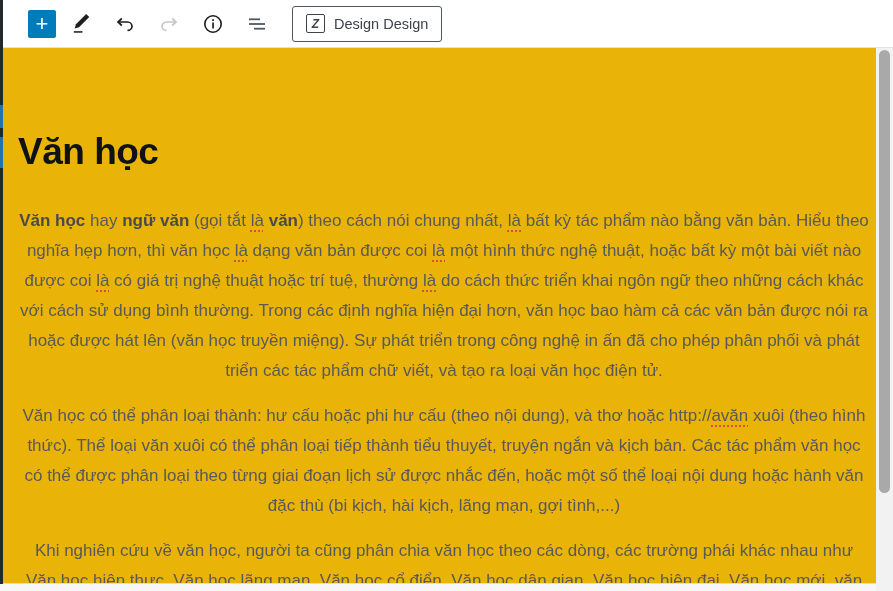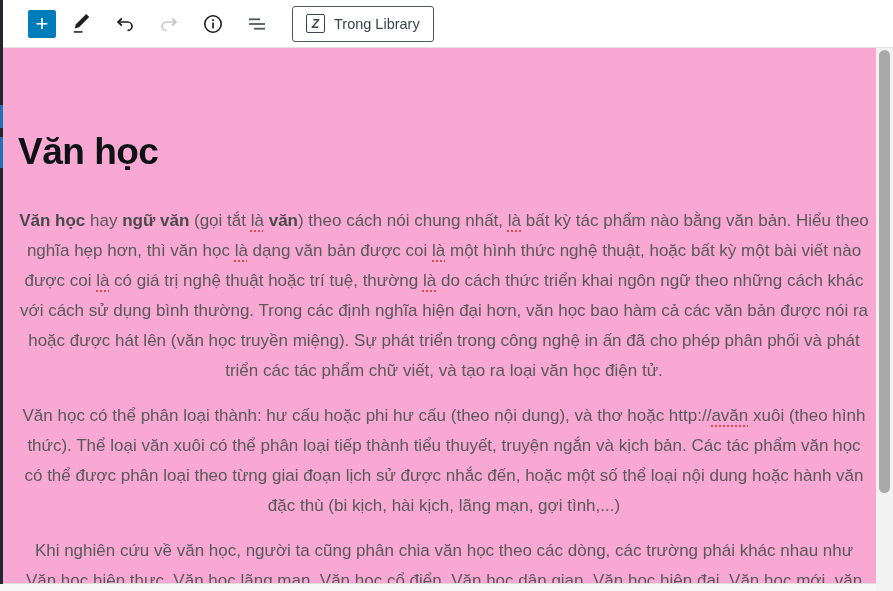--- a/index.html
+++ b/index.html
@@ -56,21 +56,21 @@
     font-size: 12px; font-weight: 700; font-style: italic; color: #3c434a;
   }
   .save-draft-link {
     position: absolute; top: 15px; left: 820px; white-space: nowrap;
     color: #2271b1; font-size: 14.5px; cursor: pointer; text-decoration: none;
   }
 
   
   .canvas {
     position: absolute; left: 3px; top: 48px; right: 17px; bottom: 8px;
-    background: #f9a8d4; padding: 82px 0 0 15px;
+    background: #eab308; padding: 82px 0 0 15px;
   }
   .post-title {
     font-size: 37px; font-weight: 700; color: #0e1215; letter-spacing: -0.5px;
     line-height: 1.2; margin-bottom: 32px;
     font-family: "Liberation Sans", "DejaVu Sans", sans-serif;
   }
   .post-paragraph {
     font-size: 17px; line-height: 30px; color: #595959;
     margin-bottom: 15px; padding-right: 6px; text-align: center;
   }
@@ -151,21 +151,21 @@
       <svg width="24" height="24" viewBox="0 0 24 24" fill="none">
         <path d="M4 7.3h11" stroke="#50575e" stroke-width="1.8"></path>
         <path d="M4 12h16" stroke="#50575e" stroke-width="1.8"></path>
         <path d="M9 16.7h11" stroke="#50575e" stroke-width="1.8"></path>
       </svg>
     </span>
   </button>
 
   <button class="design-library-btn">
     <span class="dl-icon">Z</span>
-    <span>Trong Library</span>
+    <span>Design Design</span>
   </button>
 </div>
 
 <a class="save-draft-link">Lưu bản nháp</a>
 
 <div class="canvas">
   <h1 class="post-title">Văn học</h1>
 
   <p class="post-paragraph"><span class="b">Văn học</span><span> hay </span><span class="b">ngữ văn</span><span> (gọi tắt </span><span class="misspell">là</span><span> </span><span class="b">văn</span><span>) theo cách nói chung nhất, </span><span class="misspell">là</span><span> bất kỳ tác phẩm nào bằng văn bản. Hiểu theo nghĩa hẹp hơn, thì văn học </span><span class="misspell">là</span><span> dạng văn bản được coi </span><span class="misspell">là</span><span> một hình thức nghệ thuật, hoặc bất kỳ một bài viết nào được coi </span><span class="misspell">là</span><span> có giá trị nghệ thuật hoặc trí tuệ, thường </span><span class="misspell">là</span><span> do cách thức triển khai ngôn ngữ theo những cách khác với cách sử dụng bình thường. Trong các định nghĩa hiện đại hơn, văn học bao hàm cả các văn bản được nói ra hoặc được hát lên (văn học truyền miệng). Sự phát triển trong công nghệ in ấn đã cho phép phân phối và phát triển các tác phẩm chữ viết, và tạo ra loại văn học điện tử.</span></p>
   <p class="post-paragraph"><span>Văn học có thể phân loại thành: hư cấu hoặc phi hư cấu (theo nội dung), và thơ hoặc http://</span><span class="misspell">avăn</span><span> xuôi (theo hình thức). Thể loại văn xuôi có thể phân loại tiếp thành tiểu thuyết, truyện ngắn và kịch bản. Các tác phẩm văn học có thể được phân loại theo từng giai đoạn lịch sử được nhắc đến, hoặc một số thể loại nội dung hoặc hành văn đặc thù (bi kịch, hài kịch, lãng mạn, gợi tình,...)</span></p>

